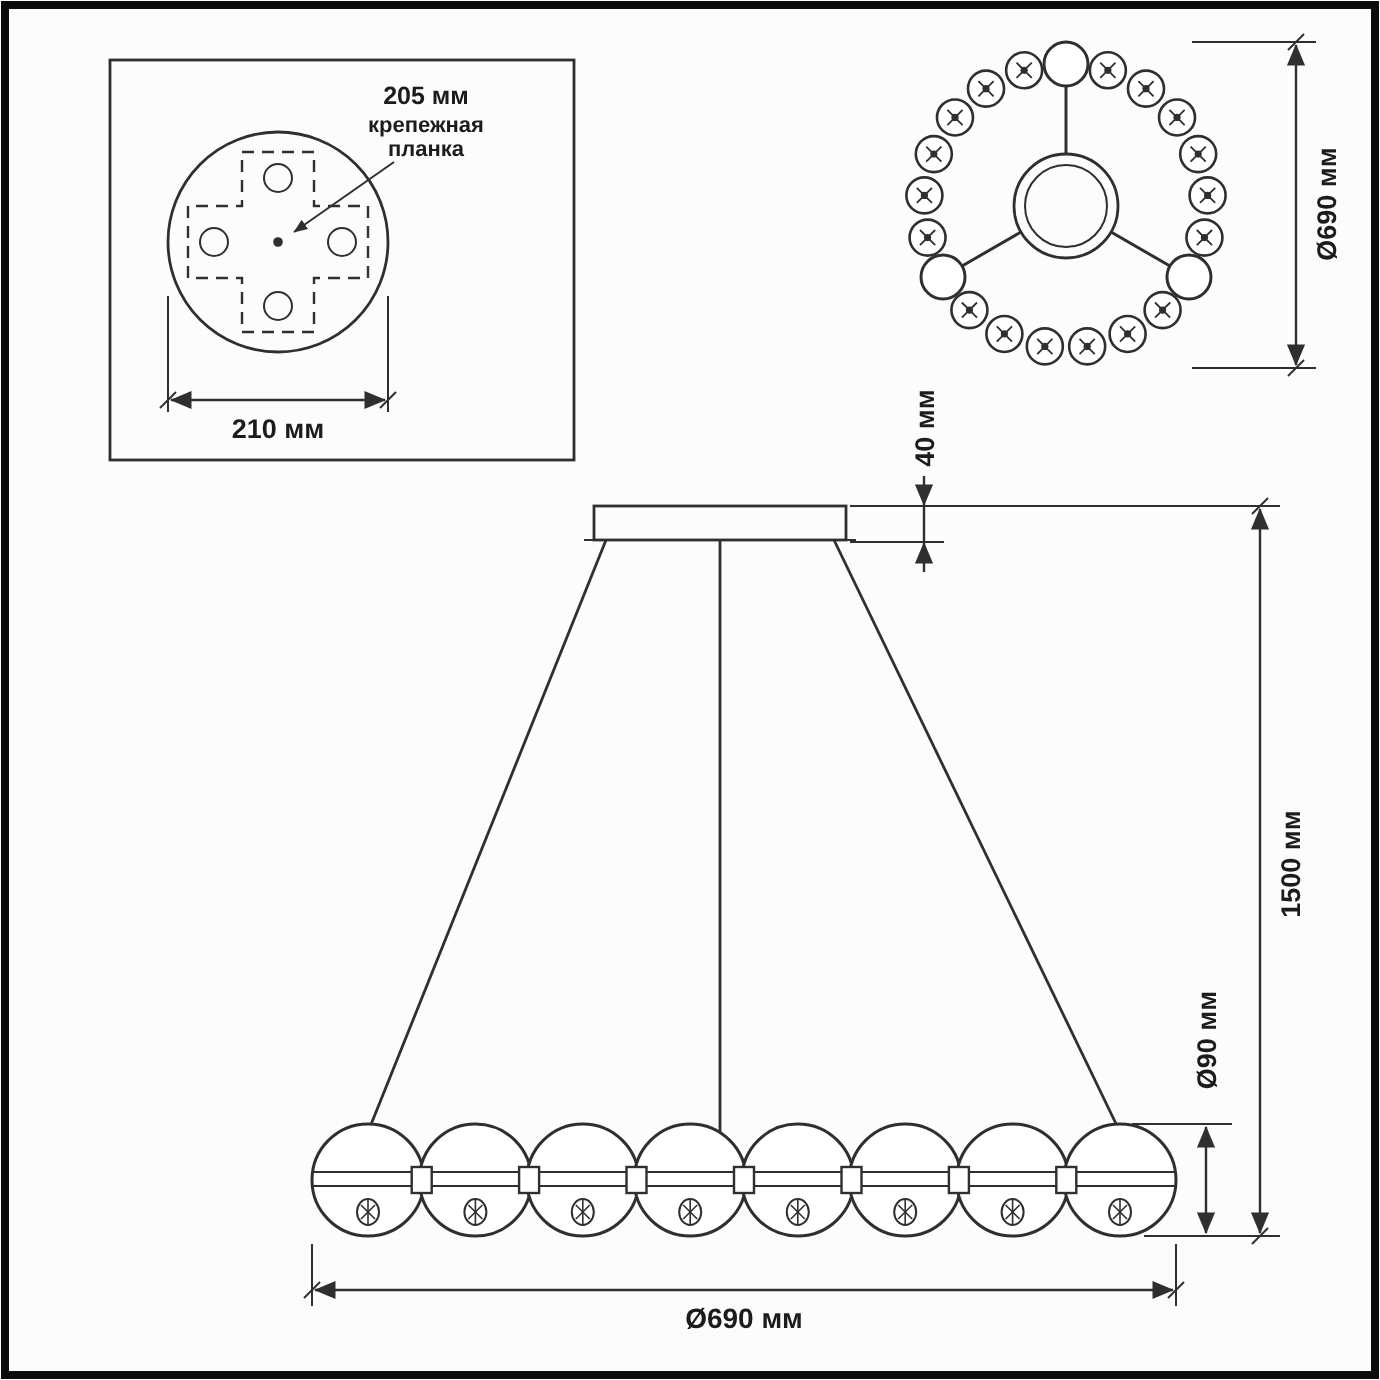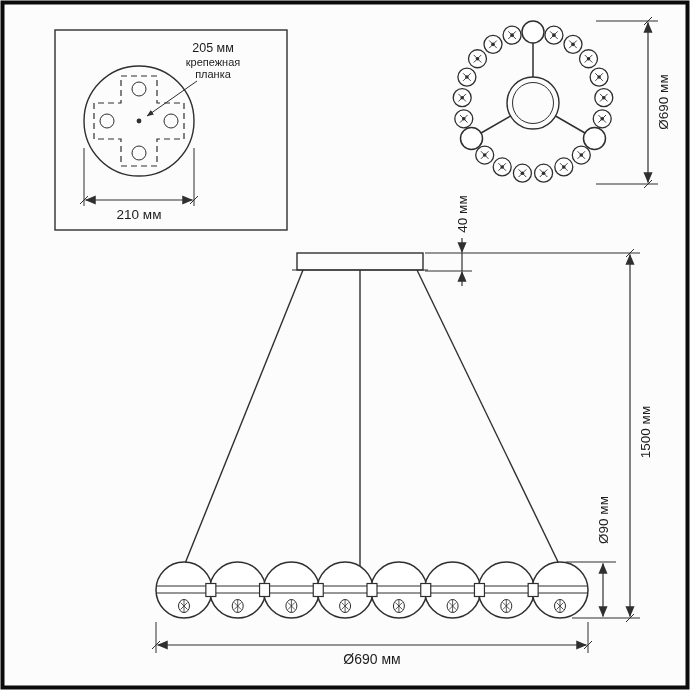--- a/index.html
+++ b/index.html
@@ -1,16 +1,16 @@
 <!DOCTYPE html>
 <html><head>
 <meta charset="utf-8">
 <style>
   html,body{margin:0;padding:0;background:#ffffff;}
-  #canvas{width:690px;height:690px;position:relative;overflow:hidden;}
+  #canvas{width:690px;height:690px;position:relative;overflow:hidden;font-weight:bold;}
   svg{display:block;}
   svg text{font-family:"Liberation Sans", sans-serif;fill:#1c1c1c;}
   .ln{stroke:#2f2f2f;fill:none;stroke-width:1.4;}
   .thin{stroke-width:1;}
   .dim{stroke-width:1.2;}
   .dash{stroke-dasharray:6 4;stroke-width:1.2;}
   .tick{stroke:#2f2f2f;stroke-width:1;}
 </style>
 </head>
 <body>

